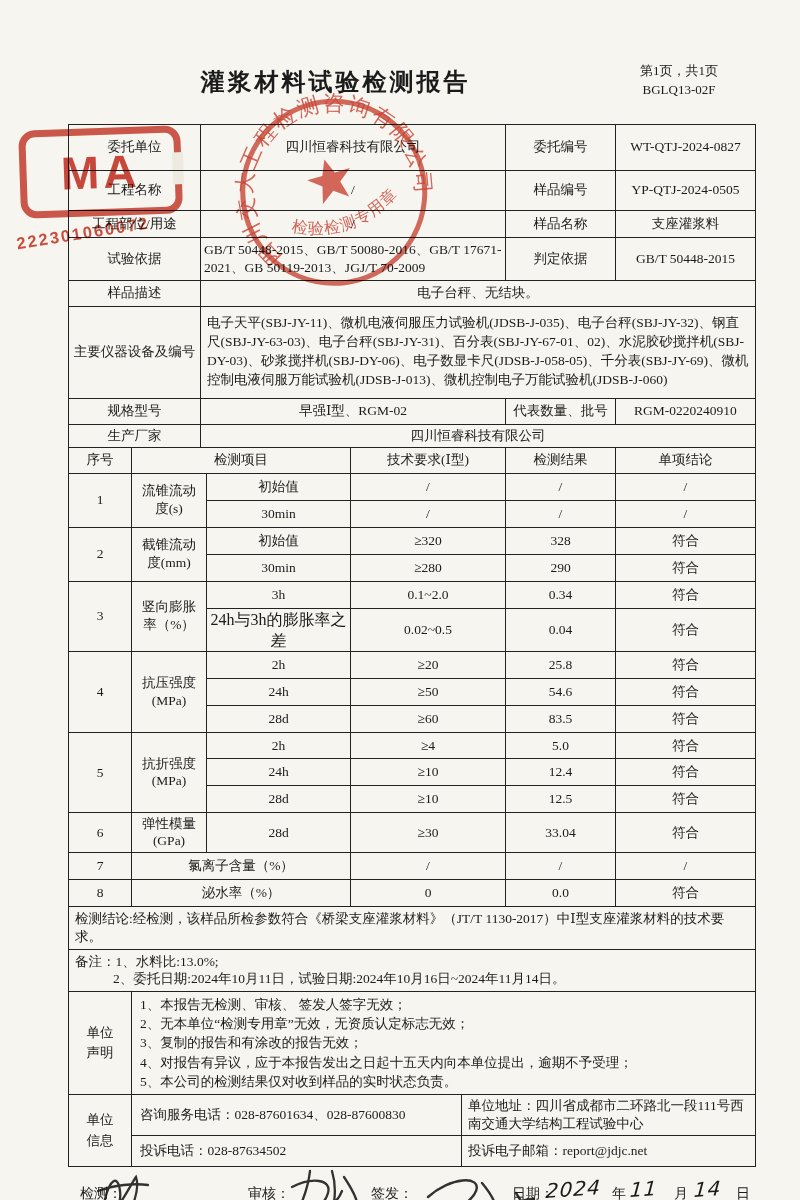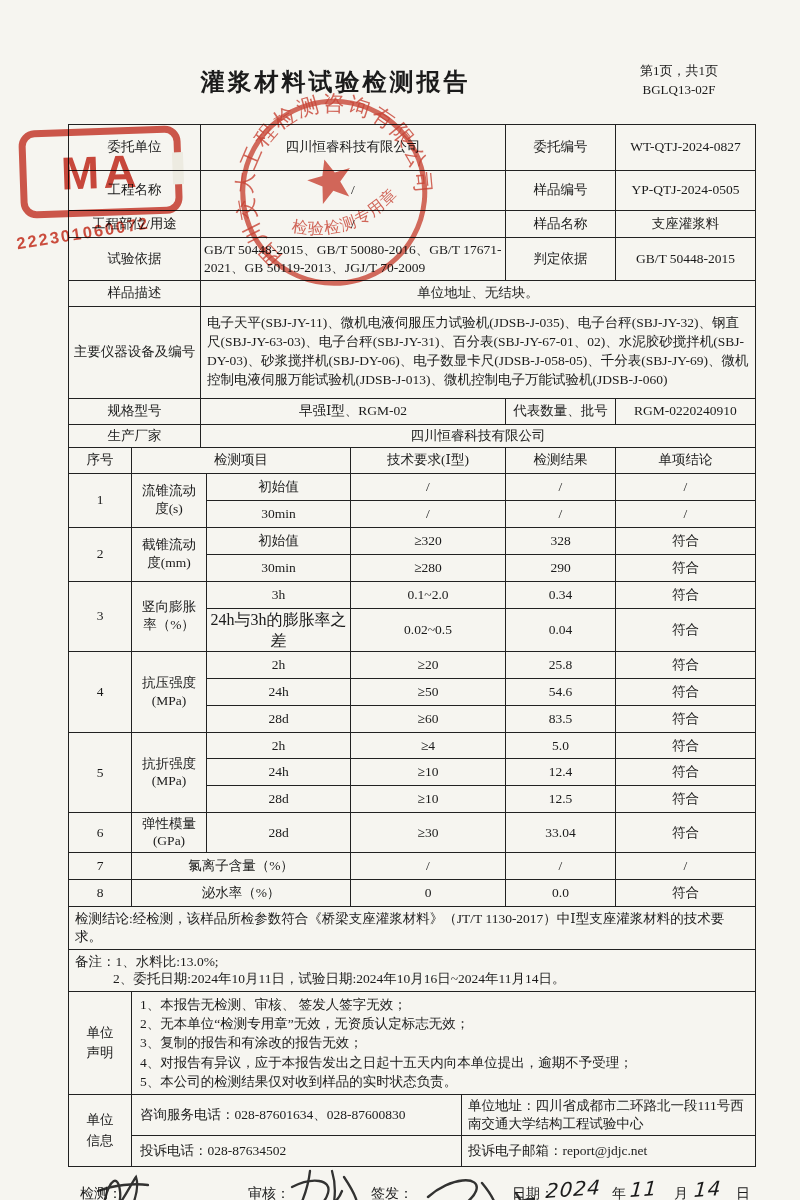--- a/index.html
+++ b/index.html
@@ -79,21 +79,21 @@
       <td>支座灌浆料</td>
     </tr>
     <tr style="height:43px">
       <td colspan="2">试验依据</td>
       <td colspan="4" class="lft">GB/T 50448-2015、GB/T 50080-2016、GB/T 17671-2021、GB 50119-2013、JGJ/T 70-2009</td>
       <td>判定依据</td>
       <td>GB/T 50448-2015</td>
     </tr>
     <tr style="height:26px">
       <td colspan="2">样品描述</td>
-      <td colspan="6">单位地址、无结块。</td>
+      <td colspan="6">电子台秤、无结块。</td>
     </tr>
     <tr style="height:92px">
       <td colspan="2">主要仪器设备及编号</td>
       <td colspan="6" class="eqp">电子天平(SBJ-JY-11)、微机电液伺服压力试验机(JDSB-J-035)、电子台秤(SBJ-JY-32)、钢直尺(SBJ-JY-63-03)、电子台秤(SBJ-JY-31)、百分表(SBJ-JY-67-01、02)、水泥胶砂搅拌机(SBJ-DY-03)、砂浆搅拌机(SBJ-DY-06)、电子数显卡尺(JDSB-J-058-05)、千分表(SBJ-JY-69)、微机控制电液伺服万能试验机(JDSB-J-013)、微机控制电子万能试验机(JDSB-J-060)</td>
     </tr>
     <tr style="height:26px">
       <td colspan="2">规格型号</td>
       <td colspan="4">早强Ⅰ型、RGM-02</td>
       <td>代表数量、批号</td>
       <td>RGM-0220240910</td>

